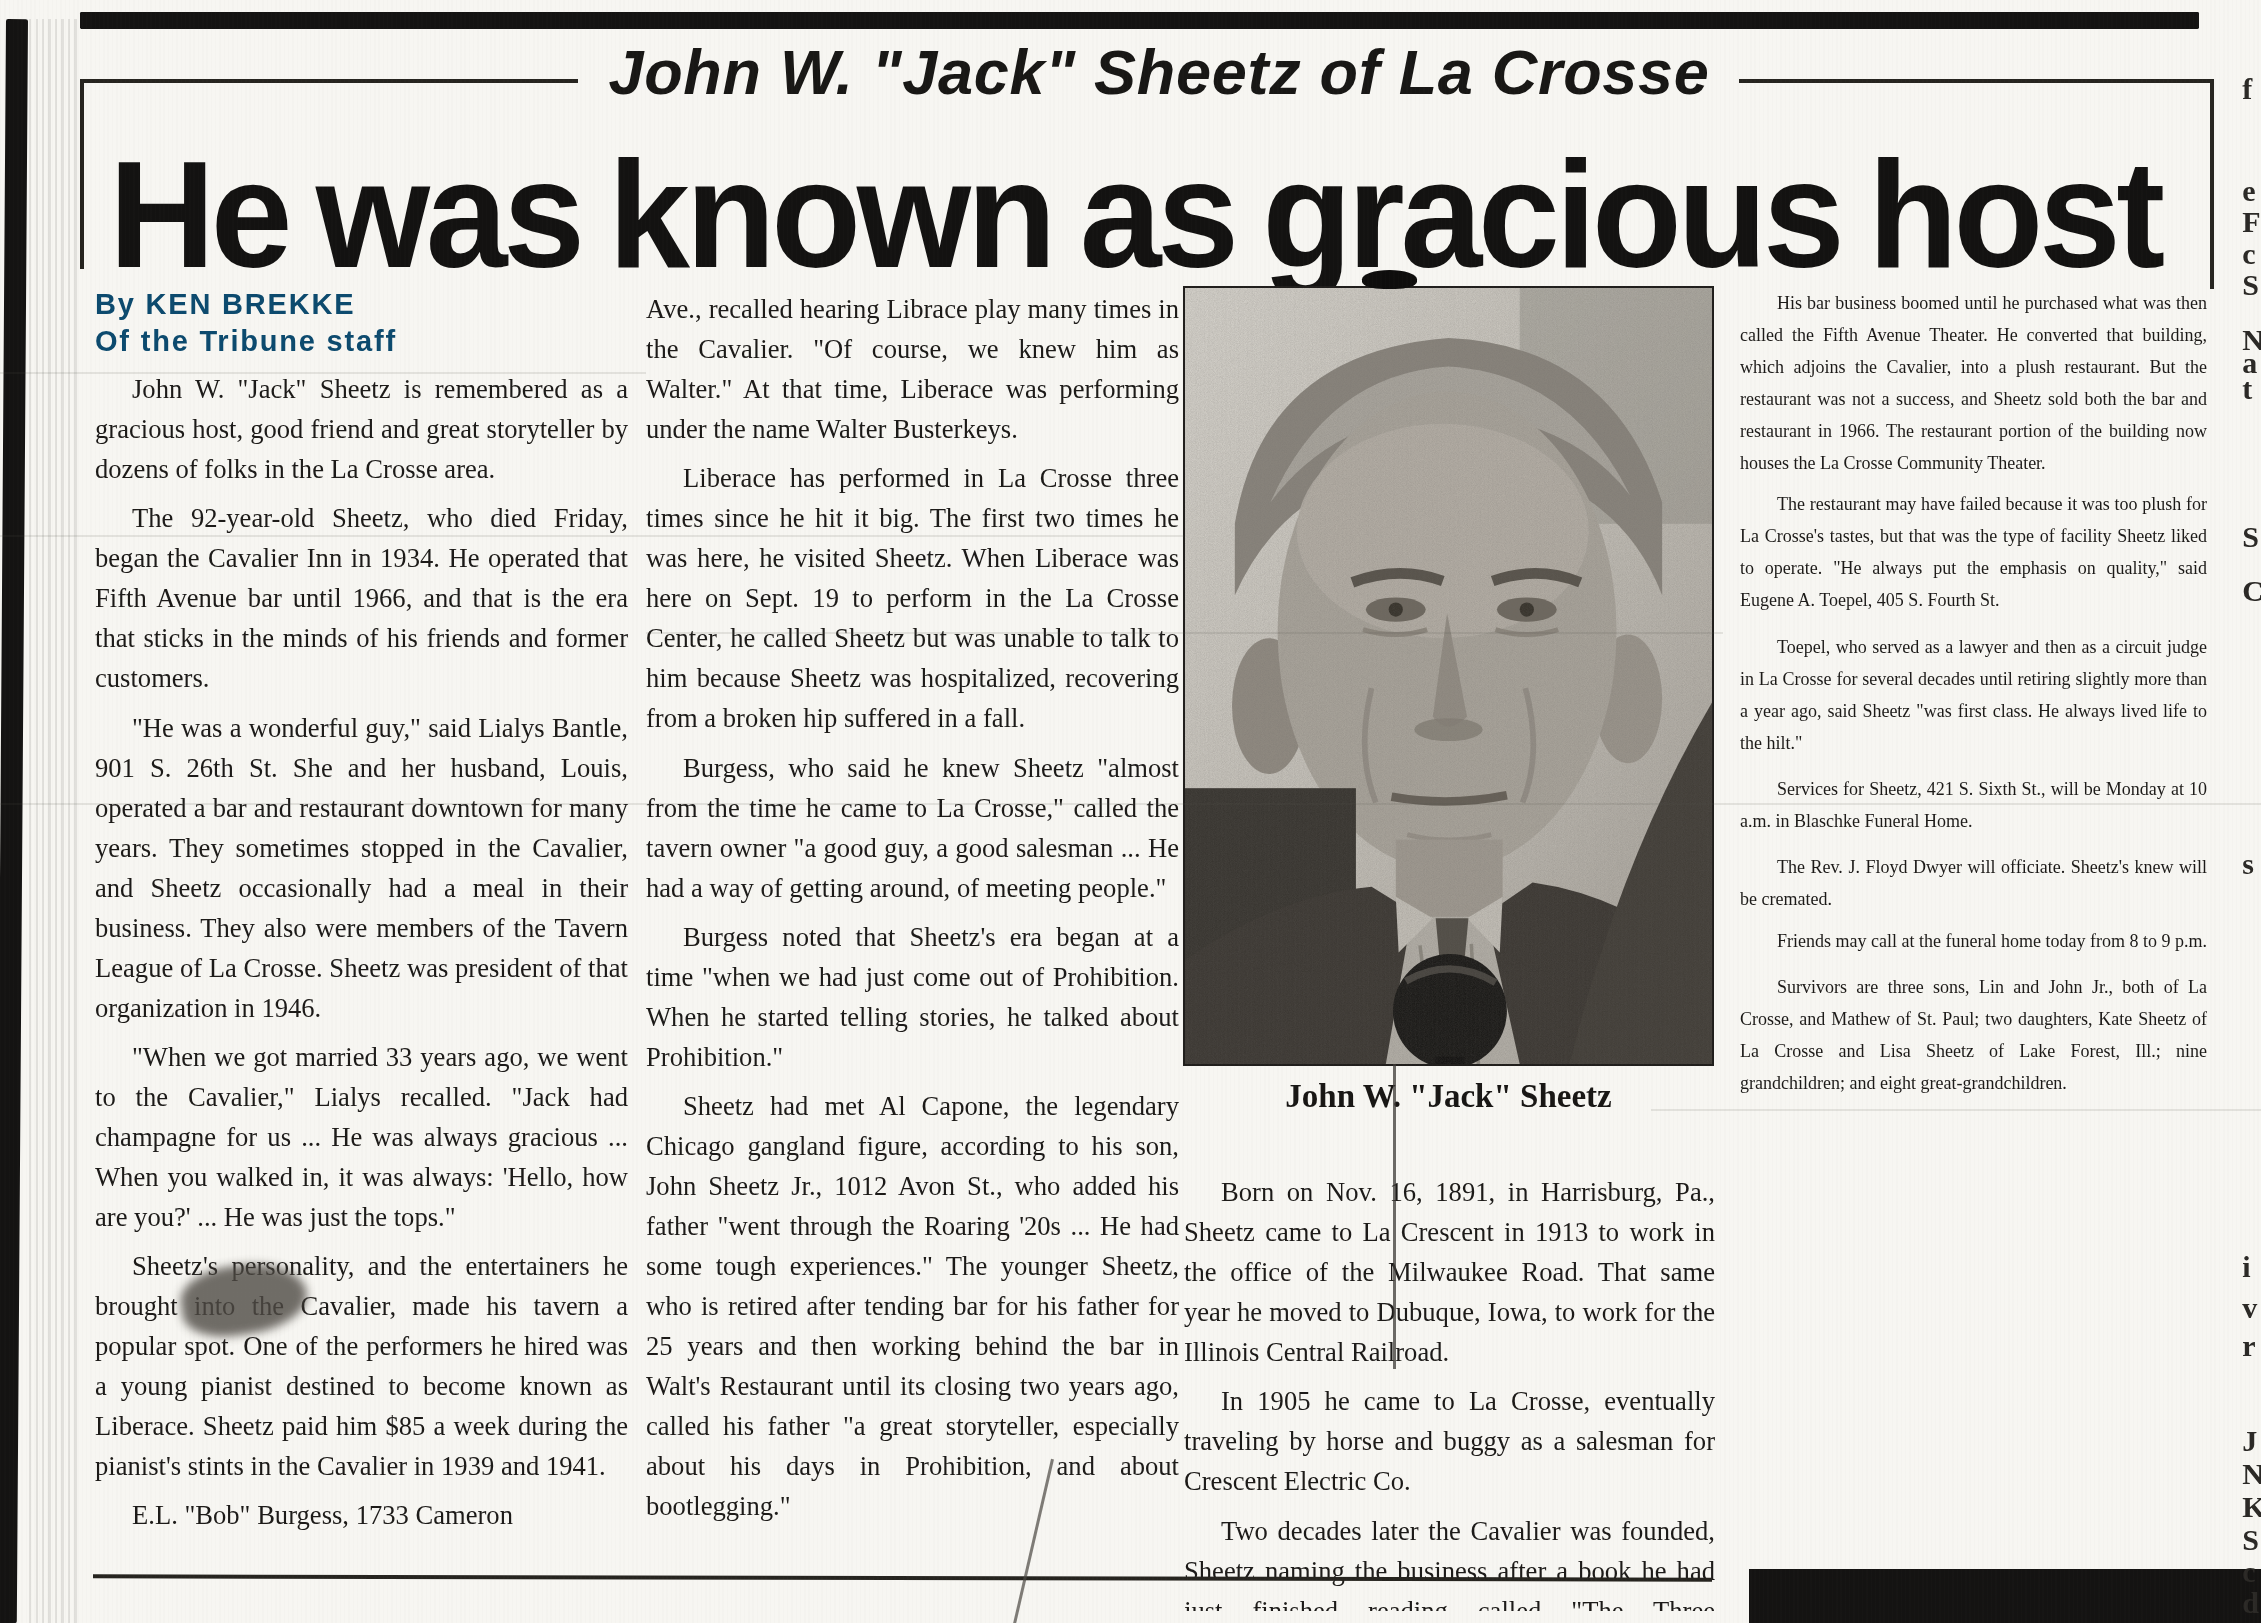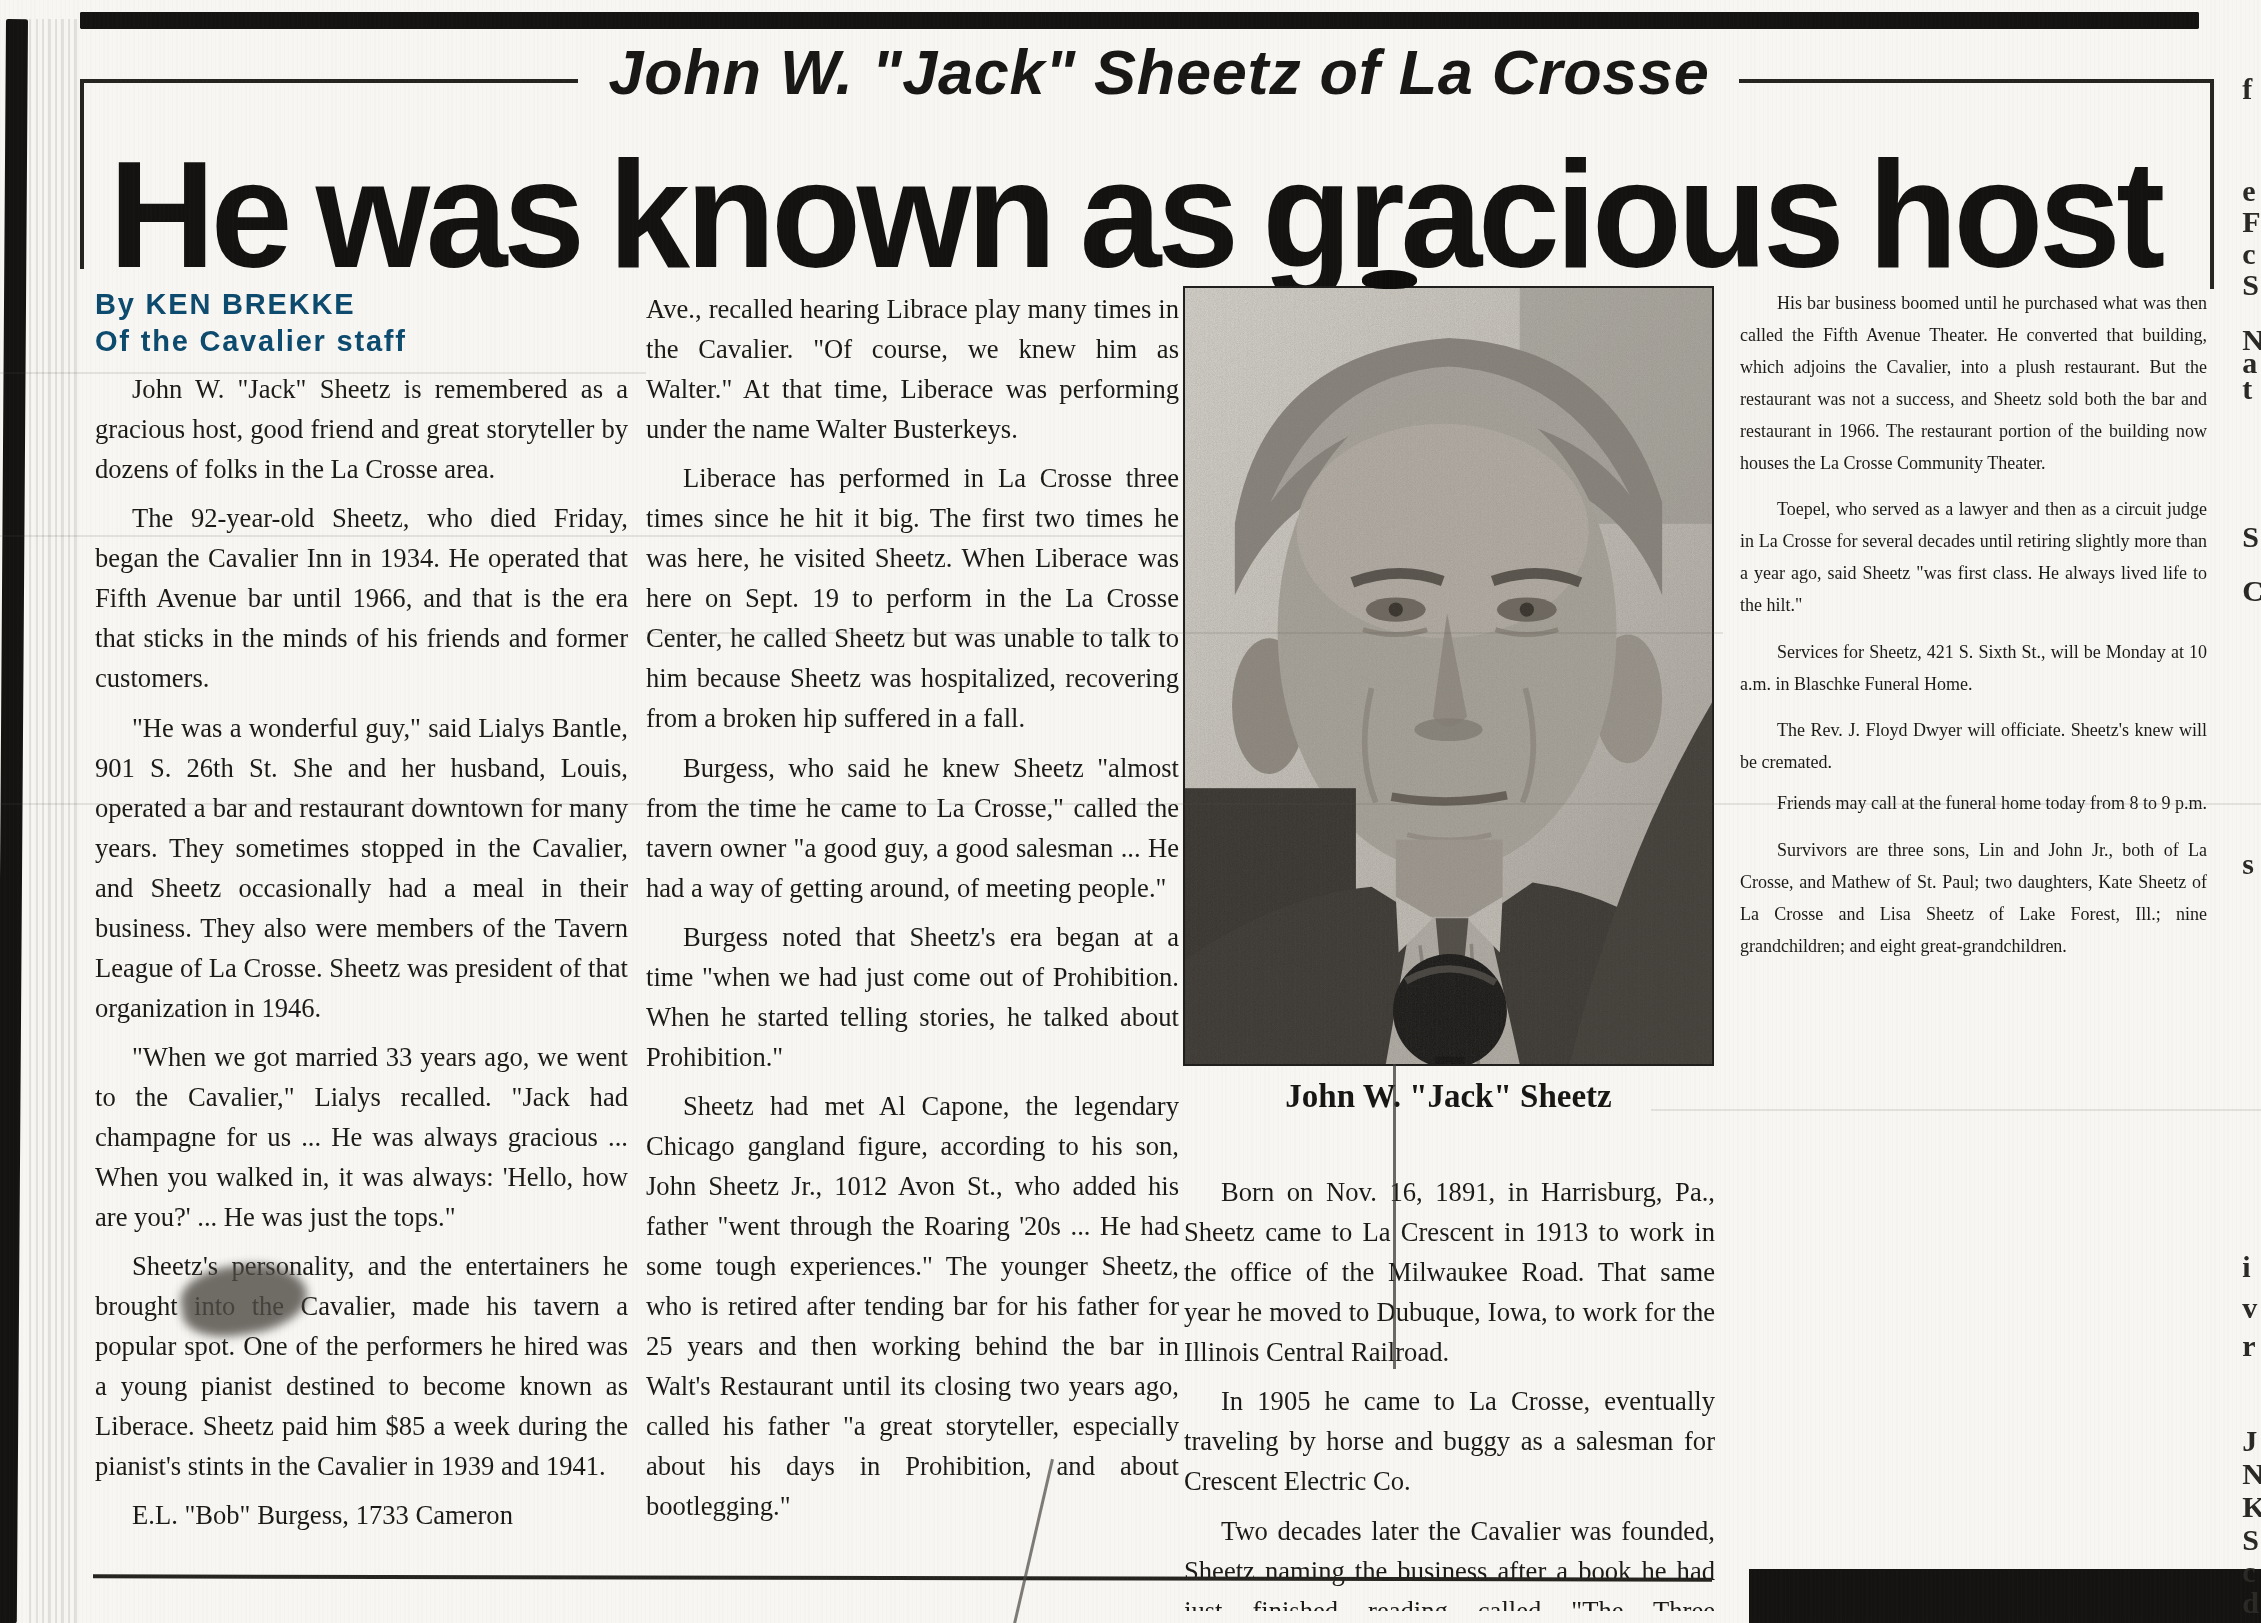--- a/index.html
+++ b/index.html
@@ -78,21 +78,21 @@
   <div id="headline">
     <span>He</span>
     <span>was</span>
     <span>known</span>
     <span>as</span>
     <span>gracious</span>
     <span>host</span>
   </div>
   <div id="byline">
     <div>By KEN BREKKE</div>
-    <div>Of the Cavalier staff</div>
+    <div>Of the Tribune staff</div>
   </div>
 
   <div id="col1" class="col">
     <p>John W. "Jack" Sheetz is remembered as a gracious host, good friend and great storyteller by dozens of folks in the La Crosse area.</p>
     <p>The 92-year-old Sheetz, who died Friday, began the Cavalier Inn in 1934. He operated that Fifth Avenue bar until 1966, and that is the era that sticks in the minds of his friends and former customers.</p>
     <p>"He was a wonderful guy," said Lialys Bantle, 901 S. 26th St. She and her husband, Louis, operated a bar and restaurant downtown for many years. They sometimes stopped in the Cavalier, and Sheetz occasionally had a meal in their business. They also were members of the Tavern League of La Crosse. Sheetz was president of that organization in 1946.</p>
     <p>"When we got married 33 years ago, we went to the Cavalier," Lialys recalled. "Jack had champagne for us ... He was always gracious ... When you walked in, it was always: 'Hello, how are you?' ... He was just the tops."</p>
     <p>Sheetz's personality, and the entertainers he brought into the Cavalier, made his tavern a popular spot. One of the performers he hired was a young pianist destined to become known as Liberace. Sheetz paid him $85 a week during the pianist's stints in the Cavalier in 1939 and 1941.</p>
     <p>E.L. "Bob" Burgess, 1733 Cameron</p>
   </div>
@@ -172,20 +172,21 @@
   <div id="photo-caption">John W. "Jack" Sheetz</div>
 
   <div id="col3" class="col">
     <p>Born on Nov. 16, 1891, in Harrisburg, Pa., Sheetz came to La Crescent in 1913 to work in the office of the Milwaukee Road. That same year he moved to Dubuque, Iowa, to work for the Illinois Central Railroad.</p>
     <p>In 1905 he came to La Crosse, eventually traveling by horse and buggy as a salesman for Crescent Electric Co.</p>
     <p>Two decades later the Cavalier was founded, Sheetz naming the business after a book he had just finished reading called "The Three Musketeers."</p>
   </div>
 
   <div id="col4" class="col">
     <p>His bar business boomed until he purchased what was then called the Fifth Avenue Theater. He converted that building, which adjoins the Cavalier, into a plush restaurant. But the restaurant was not a success, and Sheetz sold both the bar and restaurant in 1966. The restaurant portion of the building now houses the La Crosse Community Theater.</p>
+    <p>The restaurant may have failed because it was too plush for La Crosse's tastes, but that was the type of facility Sheetz liked to operate. "He always put the emphasis on quality," said Eugene A. Toepel, 405 S. Fourth St.</p>
     <p class="sp">Toepel, who served as a lawyer and then as a circuit judge in La Crosse for several decades until retiring slightly more than a year ago, said Sheetz "was first class. He always lived life to the hilt."</p>
     <p class="sp">Services for Sheetz, 421 S. Sixth St., will be Monday at 10 a.m. in Blaschke Funeral Home.</p>
     <p class="sp">The Rev. J. Floyd Dwyer will officiate. Sheetz's knew will be cremated.</p>
     <p>Friends may call at the funeral home today from 8 to 9 p.m.</p>
     <p class="sp">Survivors are three sons, Lin and John Jr., both of La Crosse, and Mathew of St. Paul; two daughters, Kate Sheetz of La Crosse and Lisa Sheetz of Lake Forest, Ill.; nine grandchildren; and eight great-grandchildren.</p>
   </div>
 
   <div id="rule-bottom" class="rule"></div>
   <div id="bottom-black-bar" class="bar"></div>
 

